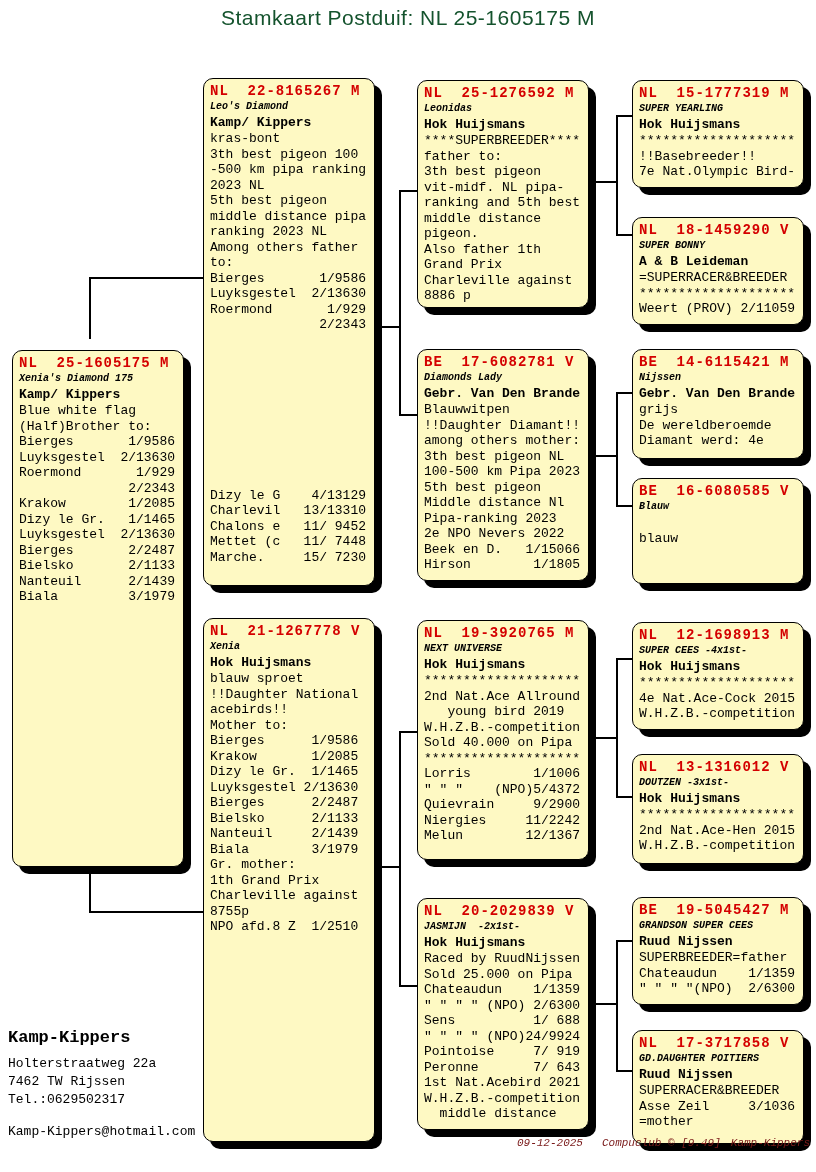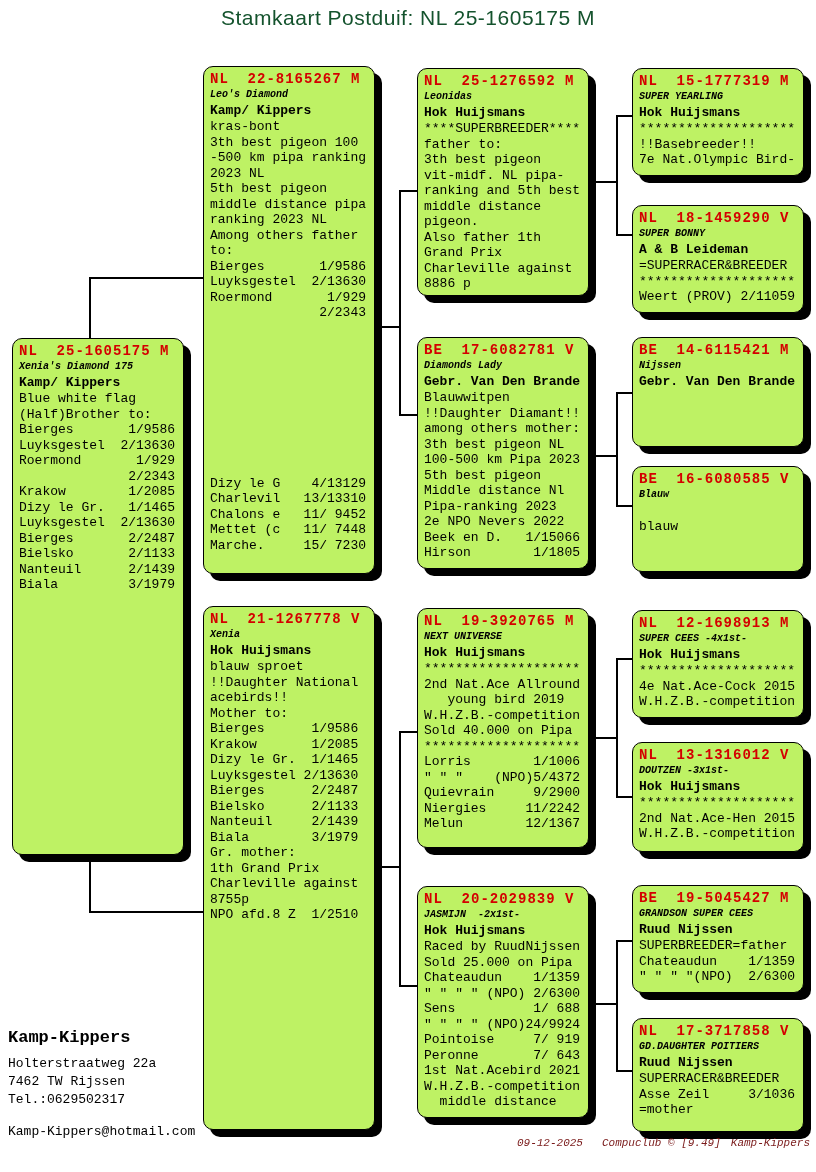--- a/index.html
+++ b/index.html
@@ -12,26 +12,27 @@
     overflow:hidden;
   }
   .title {
     position:absolute; top:6px; left:0; width:100%;
     text-align:center;
     font-family:"Liberation Sans","DejaVu Sans",sans-serif;
     font-size:21px; color:#14532d; letter-spacing:.5px;
   }
   .box {
     position:absolute;
-    background:#bef264;
+    background:#fef9c3;
     border:1.5px solid #000;
     border-radius:10px;
     box-shadow:7px 7px 0 #000;
     padding:4px 6px 2px 6px;
     overflow:hidden;
+    margin-top:12px;
   }
   .ring {
     font-weight:bold; color:#d40000;
     font-size:14px; line-height:16px;
     letter-spacing:1px; white-space:pre;
   }
   .pname  { font-style:italic; font-weight:bold; font-size:10px; line-height:16px; white-space:pre; min-height:16px; }
   .breeder{ font-weight:bold; font-size:13px; line-height:16px; white-space:pre; min-height:16px; }
   .notes  { font-family:inherit; font-size:13px; line-height:15.5px; white-space:pre; }
   .hline, .vline { position:absolute; background:#000; }
@@ -244,20 +245,23 @@
   <div class="breeder">A &amp; B Leideman</div>
   <pre class="notes">=SUPERRACER&amp;BREEDER
 ********************
 Weert (PROV) 2/11059</pre>
 </div>
 
 <div class="box" style="left:632px;top:337px;width:172px;height:110px">
   <div class="ring">BE  14-6115421 M</div>
   <div class="pname">Nijssen</div>
   <div class="breeder">Gebr. Van Den Brande</div>
+  <pre class="notes">grijs
+De wereldberoemde
+Diamant werd: 4e</pre>
 </div>
 
 <div class="box" style="left:632px;top:466px;width:172px;height:106px">
   <div class="ring">BE  16-6080585 V</div>
   <div class="pname">Blauw</div>
   <div class="breeder"></div>
   <pre class="notes">blauw</pre>
 </div>
 
 <div class="box" style="left:632px;top:610px;width:172px;height:108px">

